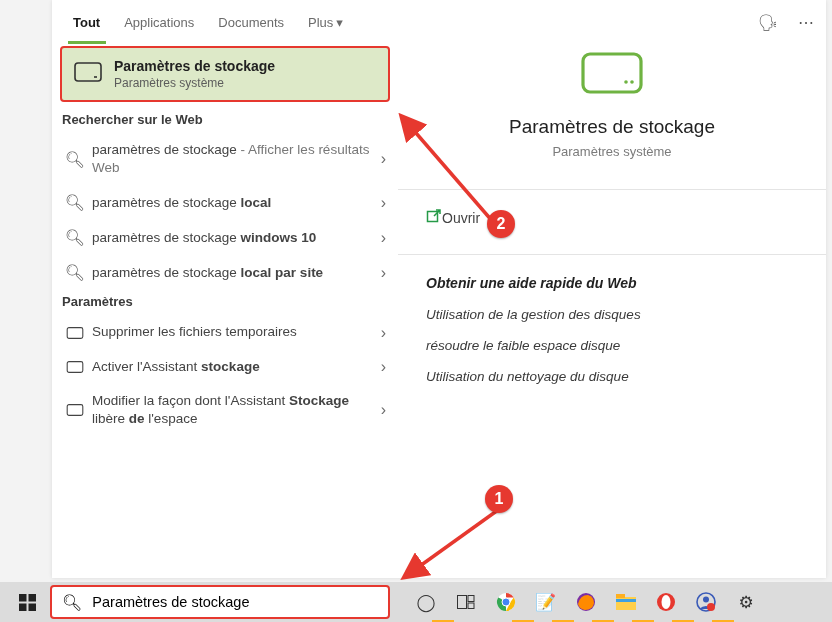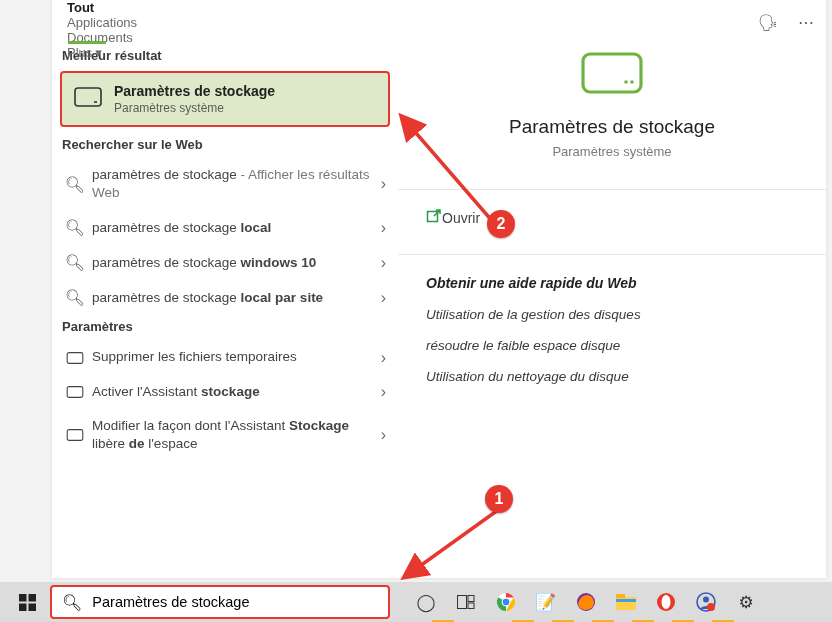--- a/index.html
+++ b/index.html
@@ -1,20 +1,20 @@
 <!DOCTYPE html>
 <html><head>
 <meta charset="utf-8">
 <style>
   * { margin:0; padding:0; box-sizing:border-box; font-family:"Segoe UI",Arial,sans-serif; }
   body { width:832px; height:622px; background:#f3f3f3; position:relative; overflow:hidden; }
   .panel { position:absolute; left:52px; top:0; right:6px; bottom:44px; background:#fff; display:flex; box-shadow:0 0 4px rgba(0,0,0,.1);}
   .left { width:346px; display:flex; flex-direction:column; }
   .right { flex:1; display:flex; flex-direction:column; padding-top:16px; }
-  .tabs { display:flex; align-items:flex-start; height:44px; padding:0 3px; position:relative;flex-direction:column; }
+  .tabs { display:flex; align-items:flex-end; height:44px; padding:0 9px; position:relative; }
   .tab { padding:0 12px; height:44px; display:flex; align-items:center; font-size:13px; color:#6b6b6b; cursor:pointer; }
   .tab.active { color:#1a1a1a; font-weight:600; }
   .tab-underline { position:absolute; bottom:0; left:16px; width:38px; height:3px; background:#6fb342; }
   .chev-down { margin-left:3px; }
   .top-icons { position:absolute; right:6px; top:0; height:44px; display:flex; align-items:center; gap:10px; }
   .top-icons span { width:28px; height:28px; display:flex; align-items:center; justify-content:center; color:#555; font-size:16px; }
   .section-label { font-size:13px; font-weight:600; color:#3b3b3b; padding:4px 10px 6px 10px; }
   .best-hit { display:flex; align-items:center; gap:12px; padding:10px 12px; border:2.5px solid #e6382f; border-radius:4px; background:#dde9c8; margin:2px 8px 6px 8px; }
   .drive-icon { width:28px; height:20px; }
   .best-text .t1 { font-size:14px; font-weight:700; color:#222; }
@@ -54,21 +54,20 @@
       <div class="tab active">Tout</div>
       <div class="tab">Applications</div>
       <div class="tab">Documents</div>
       <div class="tab">
           <span>Plus</span>
           <span class="chev-down">▾</span>
         </div>
       <div class="tab-underline"></div>
     </div>
 
-    <div class="section-label">Meilleur résultat</div>
     <div class="best-hit">
       <span>
         <svg class="drive-icon" viewBox="0 0 28 20">
             <rect x="1" y="1" width="26" height="18" rx="3" fill="none" stroke="#333" stroke-width="1.6"></rect>
             <line x1="20" y1="15" x2="23" y2="15" stroke="#333" stroke-width="1.6"></line>
           </svg>
       </span>
       <div class="best-text">
         <div class="t1">Paramètres de stockage</div>
         <div class="t2">Paramètres système</div>

